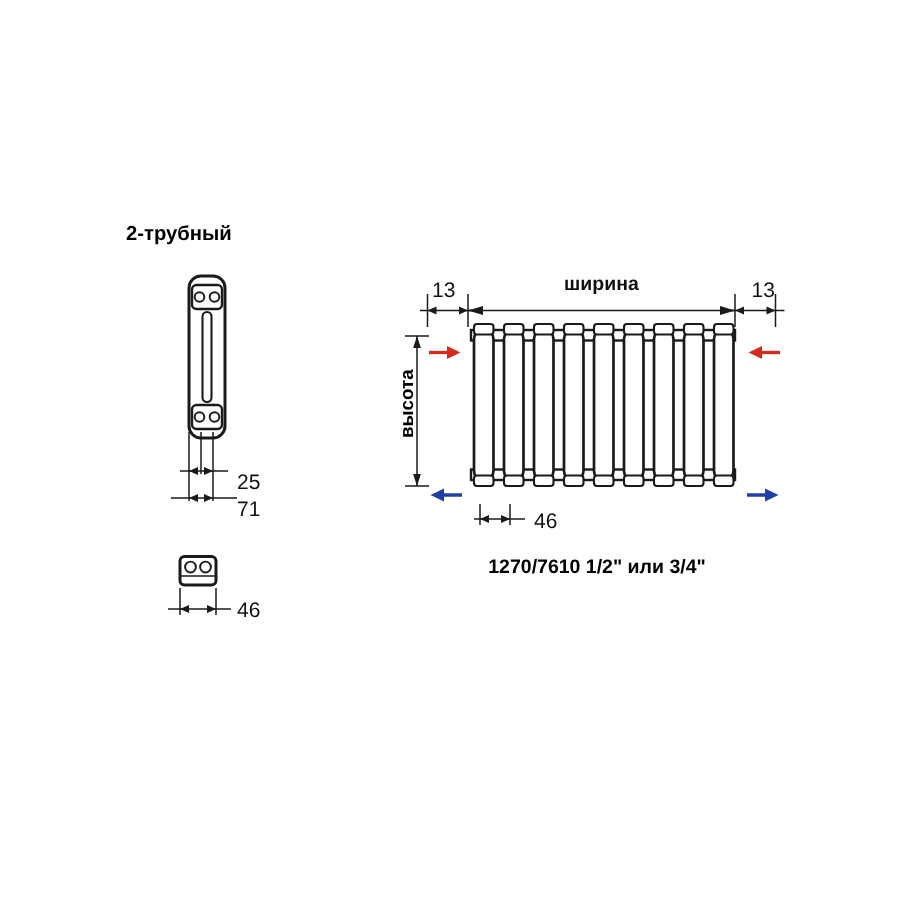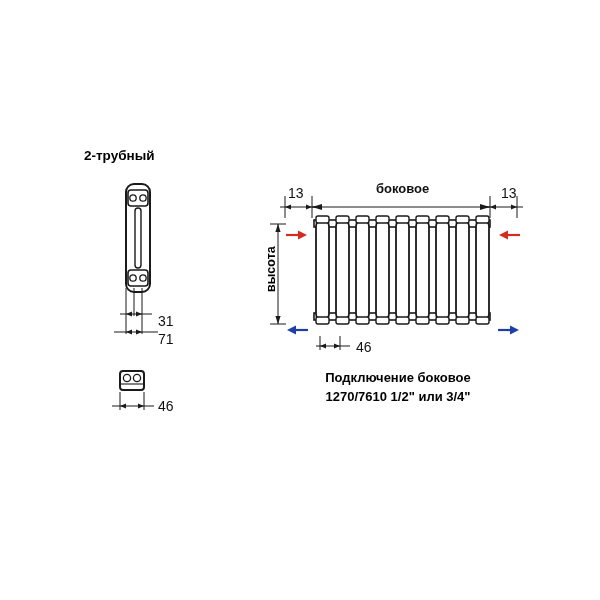--- a/index.html
+++ b/index.html
@@ -88,21 +88,21 @@
 
       <line x1="20" y1="26" x2="52" y2="26" stroke="#1a1a1a" stroke-width="1"></line>
       <path d="M26 26 L32 23.4 L32 28.6 Z" fill="#1a1a1a"></path>
       <path d="M42 26 L36 23.4 L36 28.6 Z" fill="#1a1a1a"></path>
 
       <line x1="14" y1="44" x2="58" y2="44" stroke="#1a1a1a" stroke-width="1"></line>
       <path d="M26 44 L32 41.4 L32 46.6 Z" fill="#1a1a1a"></path>
       <path d="M42 44 L36 41.4 L36 46.6 Z" fill="#1a1a1a"></path>
     </svg>
   </div>
-  <div class="abs label-small" style="left:158px; top:313px;">31</div>
+  <div class="abs label-small" style="left:158px; top:313px;">25</div>
   <div class="abs label-small" style="left:158px; top:331px;">71</div>
 
   <div class="abs" style="left:110px; top:368px;">
     <svg width="44" height="26" viewBox="0 0 44 26">
       <rect x="10" y="3" width="24" height="19" rx="3" ry="3" fill="#ffffff" stroke="#1a1a1a" stroke-width="2"></rect>
       <circle cx="17" cy="10" r="3.6" fill="#ffffff" stroke="#1a1a1a" stroke-width="1.3"></circle>
       <circle cx="27" cy="10" r="3.6" fill="#ffffff" stroke="#1a1a1a" stroke-width="1.3"></circle>
       <line x1="10" y1="16" x2="34" y2="16" stroke="#1a1a1a" stroke-width="1.1"></line>
     </svg>
   </div>
@@ -111,21 +111,21 @@
     <svg width="90" height="26" viewBox="0 0 90 26">
       <line x1="20" y1="0" x2="20" y2="18" stroke="#1a1a1a" stroke-width="1"></line>
       <line x1="44" y1="0" x2="44" y2="18" stroke="#1a1a1a" stroke-width="1"></line>
       <line x1="12" y1="14" x2="54" y2="14" stroke="#1a1a1a" stroke-width="1"></line>
       <path d="M20 14 L26 11.4 L26 16.6 Z" fill="#1a1a1a"></path>
       <path d="M44 14 L38 11.4 L38 16.6 Z" fill="#1a1a1a"></path>
     </svg>
   </div>
   <div class="abs label-small" style="left:158px; top:398px;">46</div>
 
-  <div class="abs label-bold" style="left:376px; top:181px;">боковое</div>
+  <div class="abs label-bold" style="left:376px; top:181px;">ширина</div>
 
   <div class="abs label-small" style="left:288px; top:185px;">13</div>
   <div class="abs label-small" style="left:501px; top:185px;">13</div>
 
   <div class="abs" style="left:278px; top:196px;">
     <svg width="250" height="24" viewBox="0 0 250 24">
 
       <line x1="7" y1="0" x2="7" y2="22" stroke="#1a1a1a" stroke-width="1"></line>
       <line x1="34" y1="0" x2="34" y2="22" stroke="#1a1a1a" stroke-width="1"></line>
       <line x1="212" y1="0" x2="212" y2="22" stroke="#1a1a1a" stroke-width="1"></line>
@@ -230,17 +230,16 @@
       <line x1="4" y1="0" x2="4" y2="14" stroke="#1a1a1a" stroke-width="1"></line>
       <line x1="24" y1="0" x2="24" y2="14" stroke="#1a1a1a" stroke-width="1"></line>
       <line x1="0" y1="10" x2="34" y2="10" stroke="#1a1a1a" stroke-width="1"></line>
       <path d="M4 10 L10 7.4 L10 12.6 Z" fill="#1a1a1a"></path>
       <path d="M24 10 L18 7.4 L18 12.6 Z" fill="#1a1a1a"></path>
     </svg>
   </div>
   <div class="abs label-small" style="left:356px; top:339px;">46</div>
 
   <div class="abs" style="left:262px; top:368px; width:272px;">
-    <div class="caption">Подключение боковое</div>
     <div class="caption">1270/7610 1/2" или 3/4"</div>
   </div>
 
 </div>
 
 </body></html>

